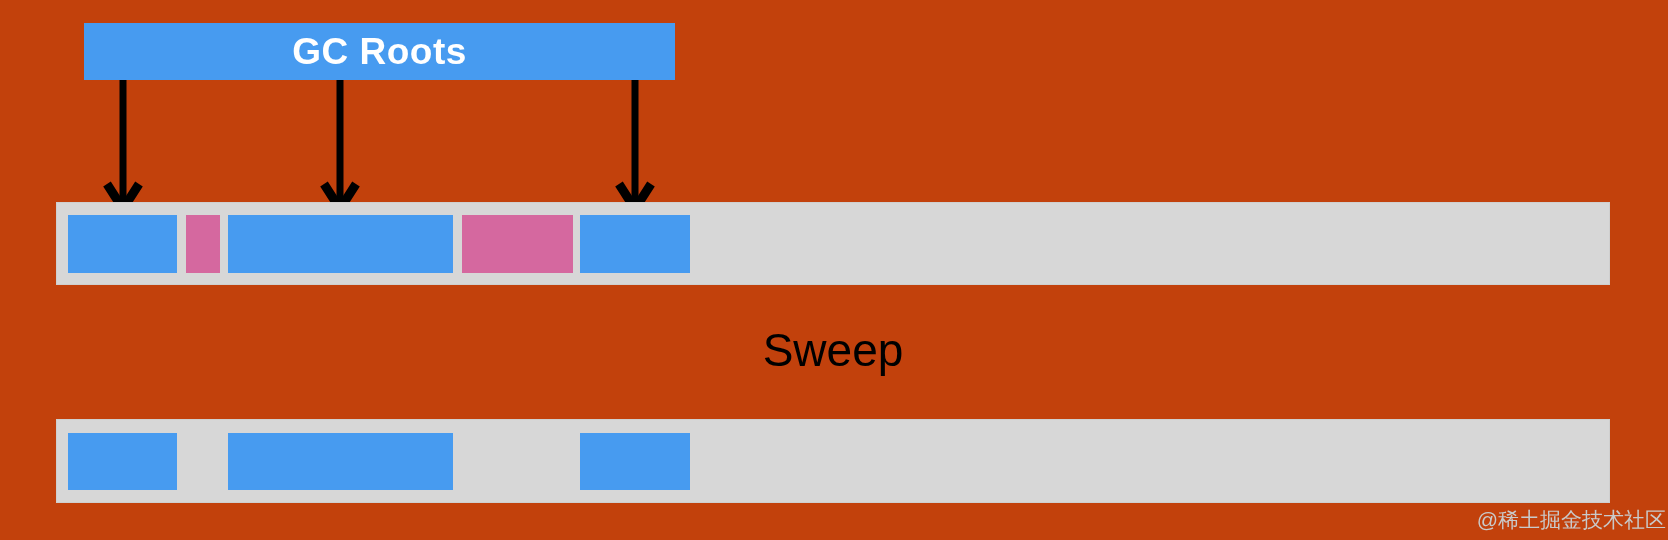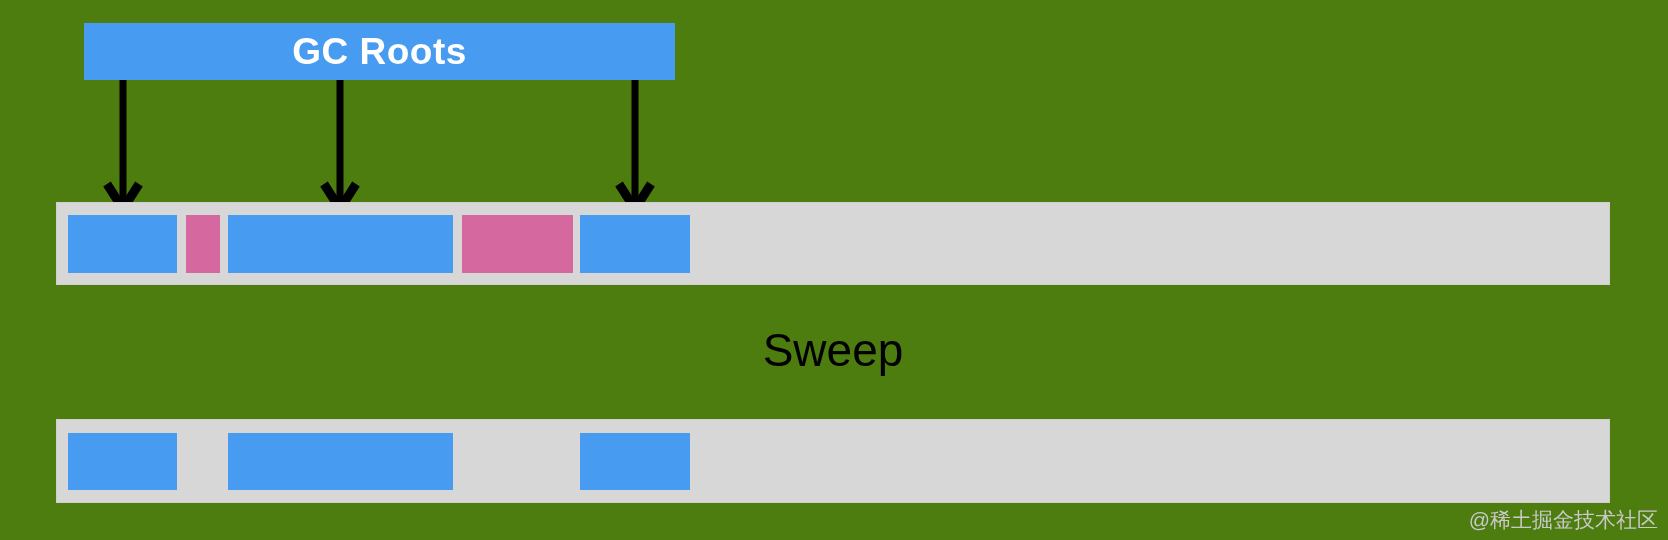--- a/index.html
+++ b/index.html
@@ -5,21 +5,21 @@
   html, body {
     margin: 0;
     padding: 0;
     background: #ffffff;
     font-family: "Liberation Sans", "DejaVu Sans", sans-serif;
   }
   #canvas {
     position: relative;
     width: 1668px;
     height: 540px;
-    background: #4d7c0f;
+    background: #c2410c;
     overflow: hidden;
   }
   .abs { position: absolute; }
   #roots-box {
     display: flex;
     align-items: center;
     justify-content: center;
   }
   #roots-label {
     color: #ffffff;
@@ -36,21 +36,21 @@
   }
   #sweep-label {
     position: absolute;
     text-align: center;
     font-size: 46px;
     font-weight: 400;
     line-height: 1;
   }
   #watermark {
     position: absolute;
-    right: 10px;
+    right: 2px;
     bottom: 10px;
     font-size: 21px;
     line-height: 1;
   }
   .arrow-svg {
     position: absolute;
     display: block;
   }
 </style>
 </head>

